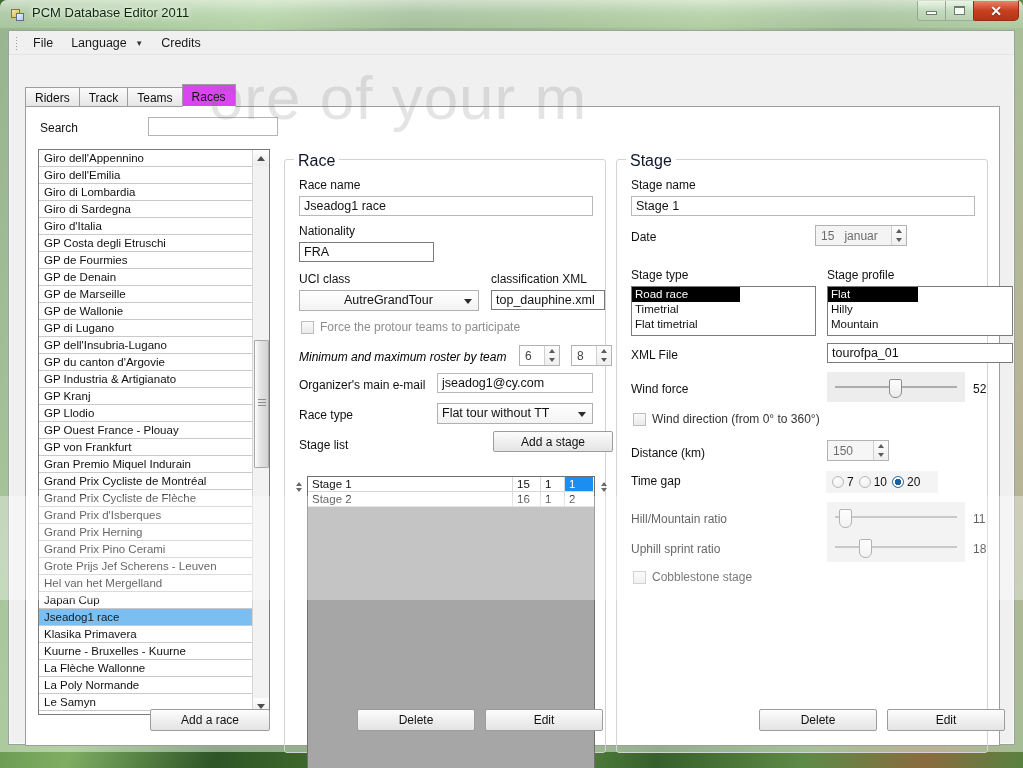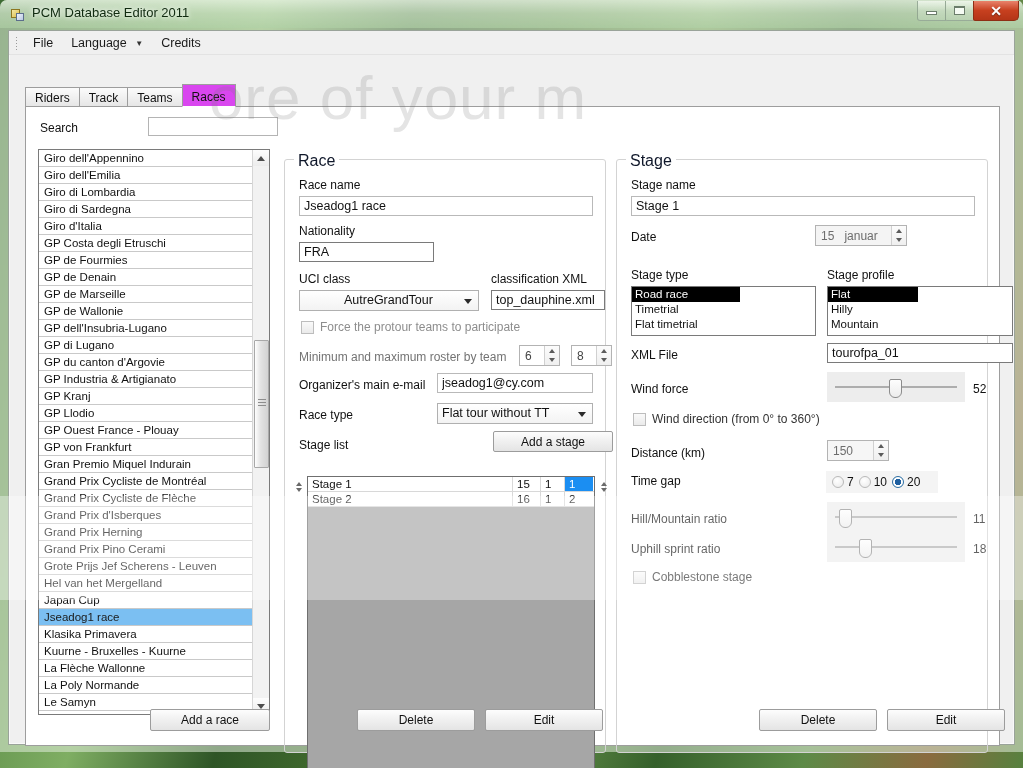--- a/index.html
+++ b/index.html
@@ -212,21 +212,21 @@
   }
   .groupbox > .gb-title {
     position:absolute; top:-8px; left:9px;
     background:#fff; padding:0 4px;
     font-size:16px; color:#0f172a;
   }
   #race-group { left:258px; top:52px; width:322px; height:594px; }
   #stage-group { left:590px; top:52px; width:372px; height:594px; }
 
   .fld-label { position:absolute; font-size:12px; color:#111; white-space:nowrap; }
-  .fld-label.dim { color:#737373; }
+  .fld-label.dim { color:#000000;font-style:italic; }
   .textbox {
     position:absolute;
     border:1px solid #7a7a7a;
     background:#fff;
     font-family:"Liberation Sans",sans-serif;
     font-size:12.5px; color:#111;
     padding:0 4px; height:20px; line-height:18px;
   }
   .textbox.soft { border-color:#b9b9b9; }
   .combobox {
@@ -445,22 +445,22 @@
             <div class="race-item">Giro dell'Appennino</div>
             <div class="race-item">Giro dell'Emilia</div>
             <div class="race-item">Giro di Lombardia</div>
             <div class="race-item">Giro di Sardegna</div>
             <div class="race-item">Giro d'Italia</div>
             <div class="race-item">GP Costa degli Etruschi</div>
             <div class="race-item">GP de Fourmies</div>
             <div class="race-item">GP de Denain</div>
             <div class="race-item">GP de Marseille</div>
             <div class="race-item">GP de Wallonie</div>
+            <div class="race-item">GP di Lugano</div>
             <div class="race-item">GP dell'Insubria-Lugano</div>
-            <div class="race-item">GP di Lugano</div>
             <div class="race-item">GP du canton d'Argovie</div>
             <div class="race-item">GP Industria &amp; Artigianato</div>
             <div class="race-item">GP Kranj</div>
             <div class="race-item">GP Llodio</div>
             <div class="race-item">GP Ouest France - Plouay</div>
             <div class="race-item">GP von Frankfurt</div>
             <div class="race-item">Gran Premio Miquel Indurain</div>
             <div class="race-item">Grand Prix Cycliste de Montréal</div>
             <div class="race-item">Grand Prix Cycliste de Flèche</div>
             <div class="race-item">Grand Prix d'Isberques</div>

